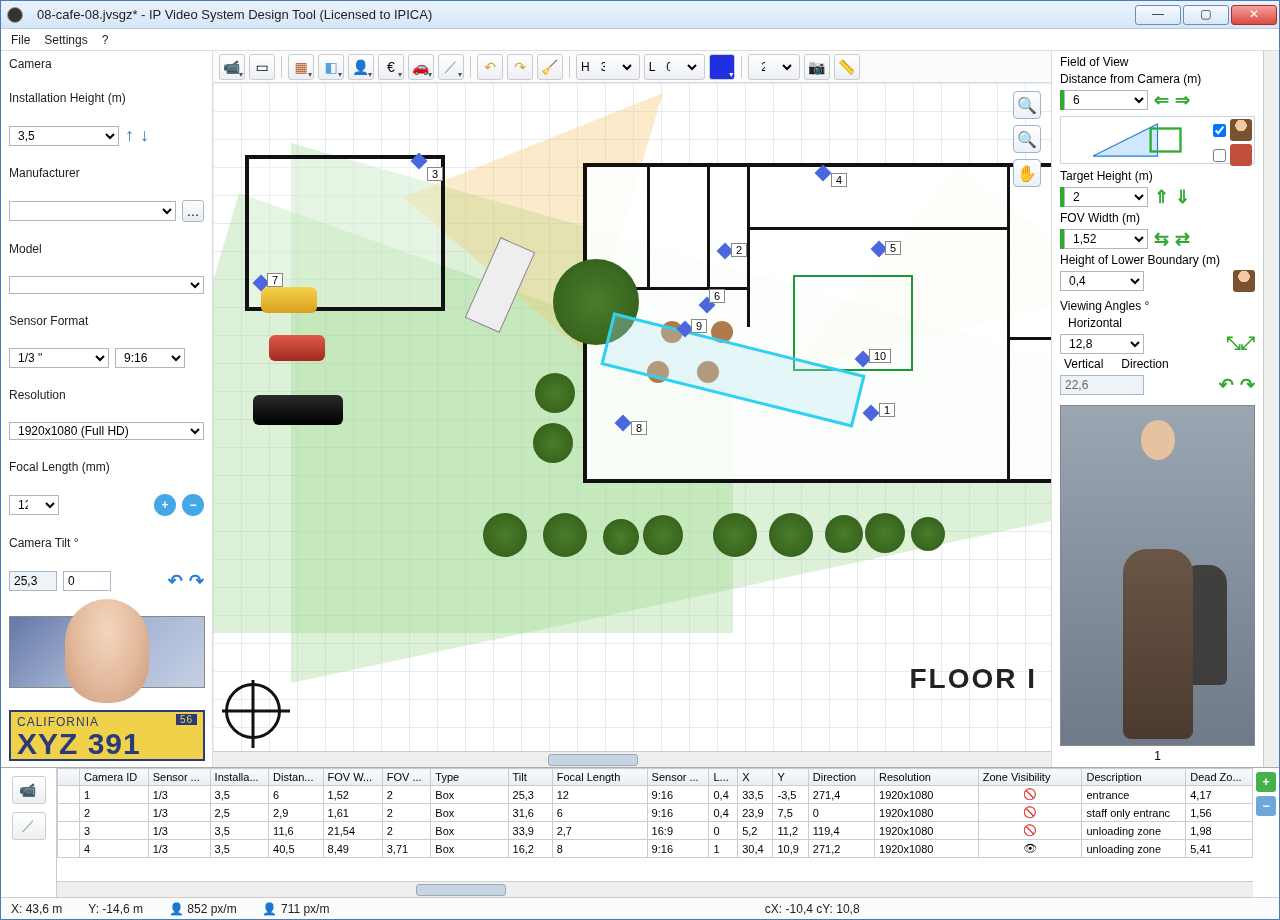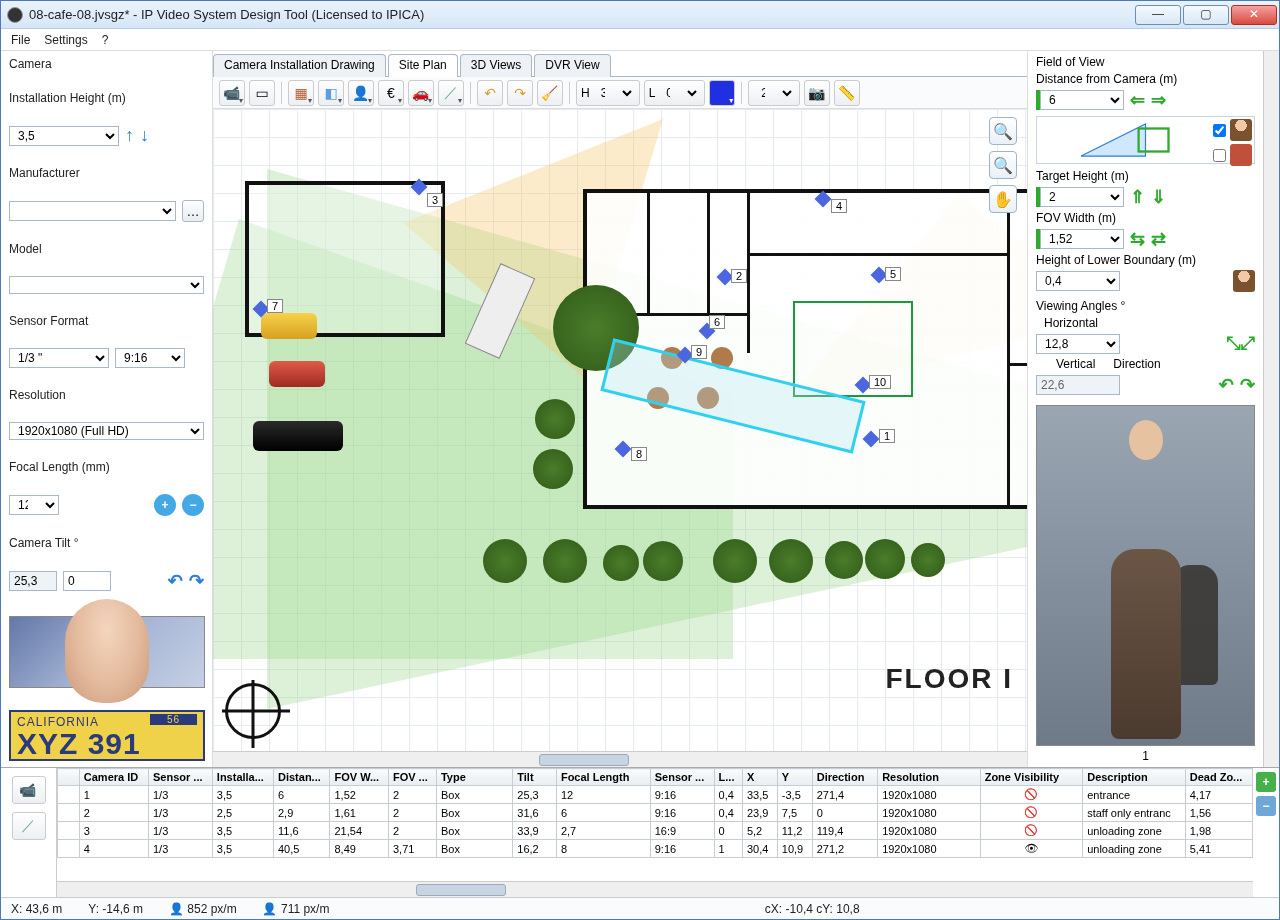--- a/index.html
+++ b/index.html
@@ -1,20 +1,20 @@
 <!DOCTYPE html>
 <html><head>
 <meta charset="utf-8">
 <style>
 * { box-sizing: border-box; margin: 0; padding: 0; font-family: "Segoe UI", Tahoma, sans-serif; font-size: 12px; }
 html, body { width: 1280px; height: 920px; overflow: hidden; background: #fff; }
 
 
 .window { width: 1280px; height: 920px; border: 1px solid #4a7abc; display: flex; flex-direction: column; }
-.titlebar { height: 28px; background: linear-gradient(#eaf3fc, #d6e6f7); display: flex; align-items: center; padding-left: 6px; border-bottom: 1px solid #b8cde2; }
+.titlebar { height: 28px; background: linear-gradient(#eaf3fc, #d6e6f7); display: flex; align-items: center; padding-left: 6px; border-bottom: 1px solid #b8cde2; gap: 8px; }
 .titlebar .app-icon { width: 16px; height: 16px; margin-right: 6px; background: #333; border-radius: 50%; border: 1px solid #999; }
 .titlebar .title { flex: 1; color: #222; font-size: 13px; }
 .win-buttons { display: flex; }
 .win-buttons div { width: 46px; height: 20px; border: 1px solid #6a8fb5; margin-right: 2px; border-radius: 3px; background: linear-gradient(#f5faff, #d8e8f6); text-align: center; line-height: 16px; font-size: 12px; color: #334; cursor: default; }
 .win-buttons .close { background: linear-gradient(#f5a0a0, #d94b3f); color: #fff; border-color: #b03020; }
 
 .menubar { height: 22px; display: flex; align-items: center; gap: 14px; padding: 0 10px; color: #222; border-bottom: 1px solid #ddd; }
 .menubar span { cursor: default; }
 
 
@@ -35,21 +35,21 @@
 .arrow-up { color: #2b7ed6; font-size: 18px; }
 .arrow-down { color: #2b7ed6; font-size: 18px; }
 .plus-circle { width: 22px; height: 22px; border-radius: 50%; background: #45a8e6; color:#fff; display:inline-flex; align-items:center; justify-content:center; font-weight:bold; }
 .minus-circle { width: 22px; height: 22px; border-radius: 50%; background: #45a8e6; color:#fff; display:inline-flex; align-items:center; justify-content:center; font-weight:bold; }
 .reset-ico { color: #2b7ed6; font-size: 18px; font-weight: bold; }
 
 .preview-face { width: 196px; height: 120px; background: linear-gradient(135deg,#6478a8 0%, #a4b4d4 50%, #c6d0e4 100%); position: relative; margin-top: 4px; border:1px solid #888;}
 .preview-face::before { content:""; position:absolute; left:50%; top:48%; width:84px; height:104px; transform:translate(-50%,-50%); background: radial-gradient(ellipse at 50% 30%, #f3d6be 0%, #e3b99c 55%, #c99877 100%); border-radius: 42px 42px 38px 38px; }
 .preview-plate { width: 196px; height: 56px; background: #f0d24a; border: 2px solid #2b3a7a; margin-top: 2px; font-family: monospace; }
 .preview-plate .l1 { font-size: 13px; padding: 2px 6px 0; letter-spacing: 1px; color: #2b3a7a;}
-.preview-plate .l1 .tag { float:right; background:#2b3a7a; color:#f0d24a; padding:0 17px; font-size:10px;}
+.preview-plate .l1 .tag { float:right; background:#2b3a7a; color:#f0d24a; padding:0 4px; font-size:10px;}
 .preview-plate .l2 { font-size: 30px; font-weight: bold; color: #2b3a7a; padding: 0 6px; letter-spacing: 1px; line-height: 30px;}
 
 
 .center { flex: 1; display: flex; flex-direction: column; min-width: 0;}
 .center-tabs { display: flex; height: 24px; border-bottom: 1px solid #a9b7c6; margin-top: 2px; }
 .center-tabs .ctab { padding: 3px 10px; border: 1px solid #a9b7c6; border-bottom: none; margin-right: 2px; background: #eef2f6; border-radius: 4px 4px 0 0; position:relative; top:1px;}
 .center-tabs .ctab.active { background: #fff; }
 
 .toolbar { height: 32px; display:flex; align-items:center; gap:4px; padding:3px 6px; border-bottom:1px solid #ddd; background:#fafbfc;}
 .tool { width:26px; height:26px; border:1px solid #ccc; border-radius:3px; background:linear-gradient(#fff,#eceff3); display:inline-flex; align-items:center; justify-content:center; font-size:14px; position:relative;}
@@ -81,40 +81,40 @@
 .compass { position:absolute; left:12px; bottom:12px; width:56px; height:56px; border:3px solid #111; border-radius:50%;}
 .compass::before,.compass::after { content:""; position:absolute; background:#111;}
 .compass::before { left:50%; top:-6px; width:3px; height:68px; transform:translateX(-50%);}
 .compass::after { top:50%; left:-6px; height:3px; width:68px; transform:translateY(-50%);}
 .floor-label { position:absolute; right:14px; bottom:56px; font-size:28px; font-weight:bold; color:#222; letter-spacing:2px;}
 
 .hscroll { height:16px; background:#efefef; border-top:1px solid #ccc; position:relative;}
 .hscroll .thumb { position:absolute; left:40%; top:2px; width:90px; height:12px; background:#c8d4e2; border:1px solid #9ab; border-radius:3px;}
 
 
-.right-panel { width:236px; padding:4px 8px 4px 8px; border-left:1px solid #ddd; display:flex; flex-direction:column; gap:3px;}
+.right-panel { width:212px; padding:4px 8px 4px 8px; border-left:1px solid #ddd; display:flex; flex-direction:column; gap:3px;}
 .right-panel .bar-input { border-left:4px solid #2eaa2e; display:inline-block;}
 .right-panel input.ro { background:#eef3f8; color:#666;}
 .green-arrow { color:#2eaa2e; font-size:18px; font-weight:bold;}
 .mini-person { width:22px; height:22px; background: radial-gradient(circle at 50% 30%, #f3c9a5 0 30%, transparent 31%), linear-gradient(#7a5230,#7a5230); border-radius:3px;}
 .angles-grid { display:grid; grid-template-columns:1fr auto auto; gap:0; align-items:center;}
 .preview3d { flex:1; min-height:200px; margin-top:6px; background:linear-gradient(#9aa6b2,#6e7a88); border:1px solid #888; position:relative;}
 .preview3d .figure { position:absolute; left:50%; bottom:6px; transform:translateX(-50%); width:70px; height:190px; background:linear-gradient(#6b5646,#4b3a2e); border-radius:24px 24px 8px 8px;}
 .preview3d .head { position:absolute; left:50%; top:14px; transform:translateX(-50%); width:34px; height:40px; background:#e6c2a0; border-radius:50%;}
 .preview3d .figure2 { position:absolute; left:62%; bottom:60px; width:46px; height:120px; background:#35312d; border-radius:18px 18px 6px 6px; opacity:0.85;}
 
 .vscroll { width:16px; background:#efefef; border-left:1px solid #ccc;}
 
 
 .table-wrap { height:130px; border-top:1px solid #aaa; display:flex;}
 .table-tools { width:56px; display:flex; flex-direction:column; align-items:center; gap:8px; padding:8px 4px; border-right:1px solid #ccc;}
 .table-scroll { flex:1; overflow:hidden; position:relative;}
 table { border-collapse:collapse; width:100%;}
 th, td { border:1px solid #c7cdd4; padding:2px 4px; font-size:11px; text-align:left; white-space:nowrap; overflow:hidden; text-overflow:ellipsis;}
-th { background:linear-gradient(#fafbfc,#e8edf2); font-weight:700;margin-left:48px;}
+th { background:linear-gradient(#fafbfc,#e8edf2); font-weight:400;margin-left:48px;}
 .table-scroll td.vis { text-align:center;}
 .add-remove { width:26px; display:flex; flex-direction:column; align-items:center; gap:4px; padding:4px 2px;}
 .add-remove .sq { width:20px; height:20px; border-radius:3px; display:flex; align-items:center; justify-content:center; font-weight:bold; color:#fff;}
 .add-remove .plus { background:#46b04a;}
 .add-remove .minus { background:#6fa8d8;}
 
 .status { height:22px; border-top:1px solid #ccc; display:flex; align-items:center; gap:26px; padding:0 10px; font-size:12px; color:#222; background:#fafbfc;}
 </style>
 </head>
 <body>
@@ -178,26 +178,20 @@
       <span class="reset-ico">↷</span>
     </div>
     <div class="preview-face"></div>
     <div class="preview-plate">
       <div class="l1"><span>CALIFORNIA</span><span class="tag">56</span></div>
       <div class="l2">XYZ 391</div>
     </div>
   </div>
 
   <div class="center">
-    <div class="center-tabs">
-      <div class="ctab">Camera Installation Drawing</div>
-      <div class="ctab active">Site Plan</div>
-      <div class="ctab">3D Views</div>
-      <div class="ctab">DVR View</div>
-    </div>
     <div class="toolbar">
       <div class="tool">📹<span class="dd">▾</span></div>
       <div class="tool">▭</div>
       <div class="sep"></div>
       <div class="tool" style="color:#b25a2a">▦<span class="dd">▾</span></div>
       <div class="tool" style="color:#5aa0e0">◧<span class="dd">▾</span></div>
       <div class="tool" style="color:#d06080">👤<span class="dd">▾</span></div>
       <div class="tool">€<span class="dd">▾</span></div>
       <div class="tool" style="color:#d8a020">🚗<span class="dd">▾</span></div>
       <div class="tool" style="color:#6a8">／<span class="dd">▾</span></div>
@@ -350,21 +344,21 @@
           <span class="mini-person"></span>
     </div>
     <label style="margin-top:4px">Viewing Angles °</label>
     <label style="margin-left:8px">Horizontal</label>
     <div class="angles-grid">
       <select style="width:84px"><option>12,8</option></select>
       <span class="green-arrow">⤡</span>
       <span class="green-arrow">⤢</span>
     </div>
     <div class="control-row" style="gap:18px">
-      <label style="margin-left:20px">Vertical</label>
+      <label style="margin-left:4px">Vertical</label>
       <label>Direction</label>
     </div>
     <div class="control-row">
       <input type="text" class="ro" style="width: 84px;" value="22,6">
       <span style="flex:1"></span>
       <span class="reset-ico" style="color:#2eaa2e">↶</span>
       <span class="reset-ico" style="color:#2eaa2e">↷</span>
     </div>
     <div class="preview3d">
       <div class="figure2"></div>

